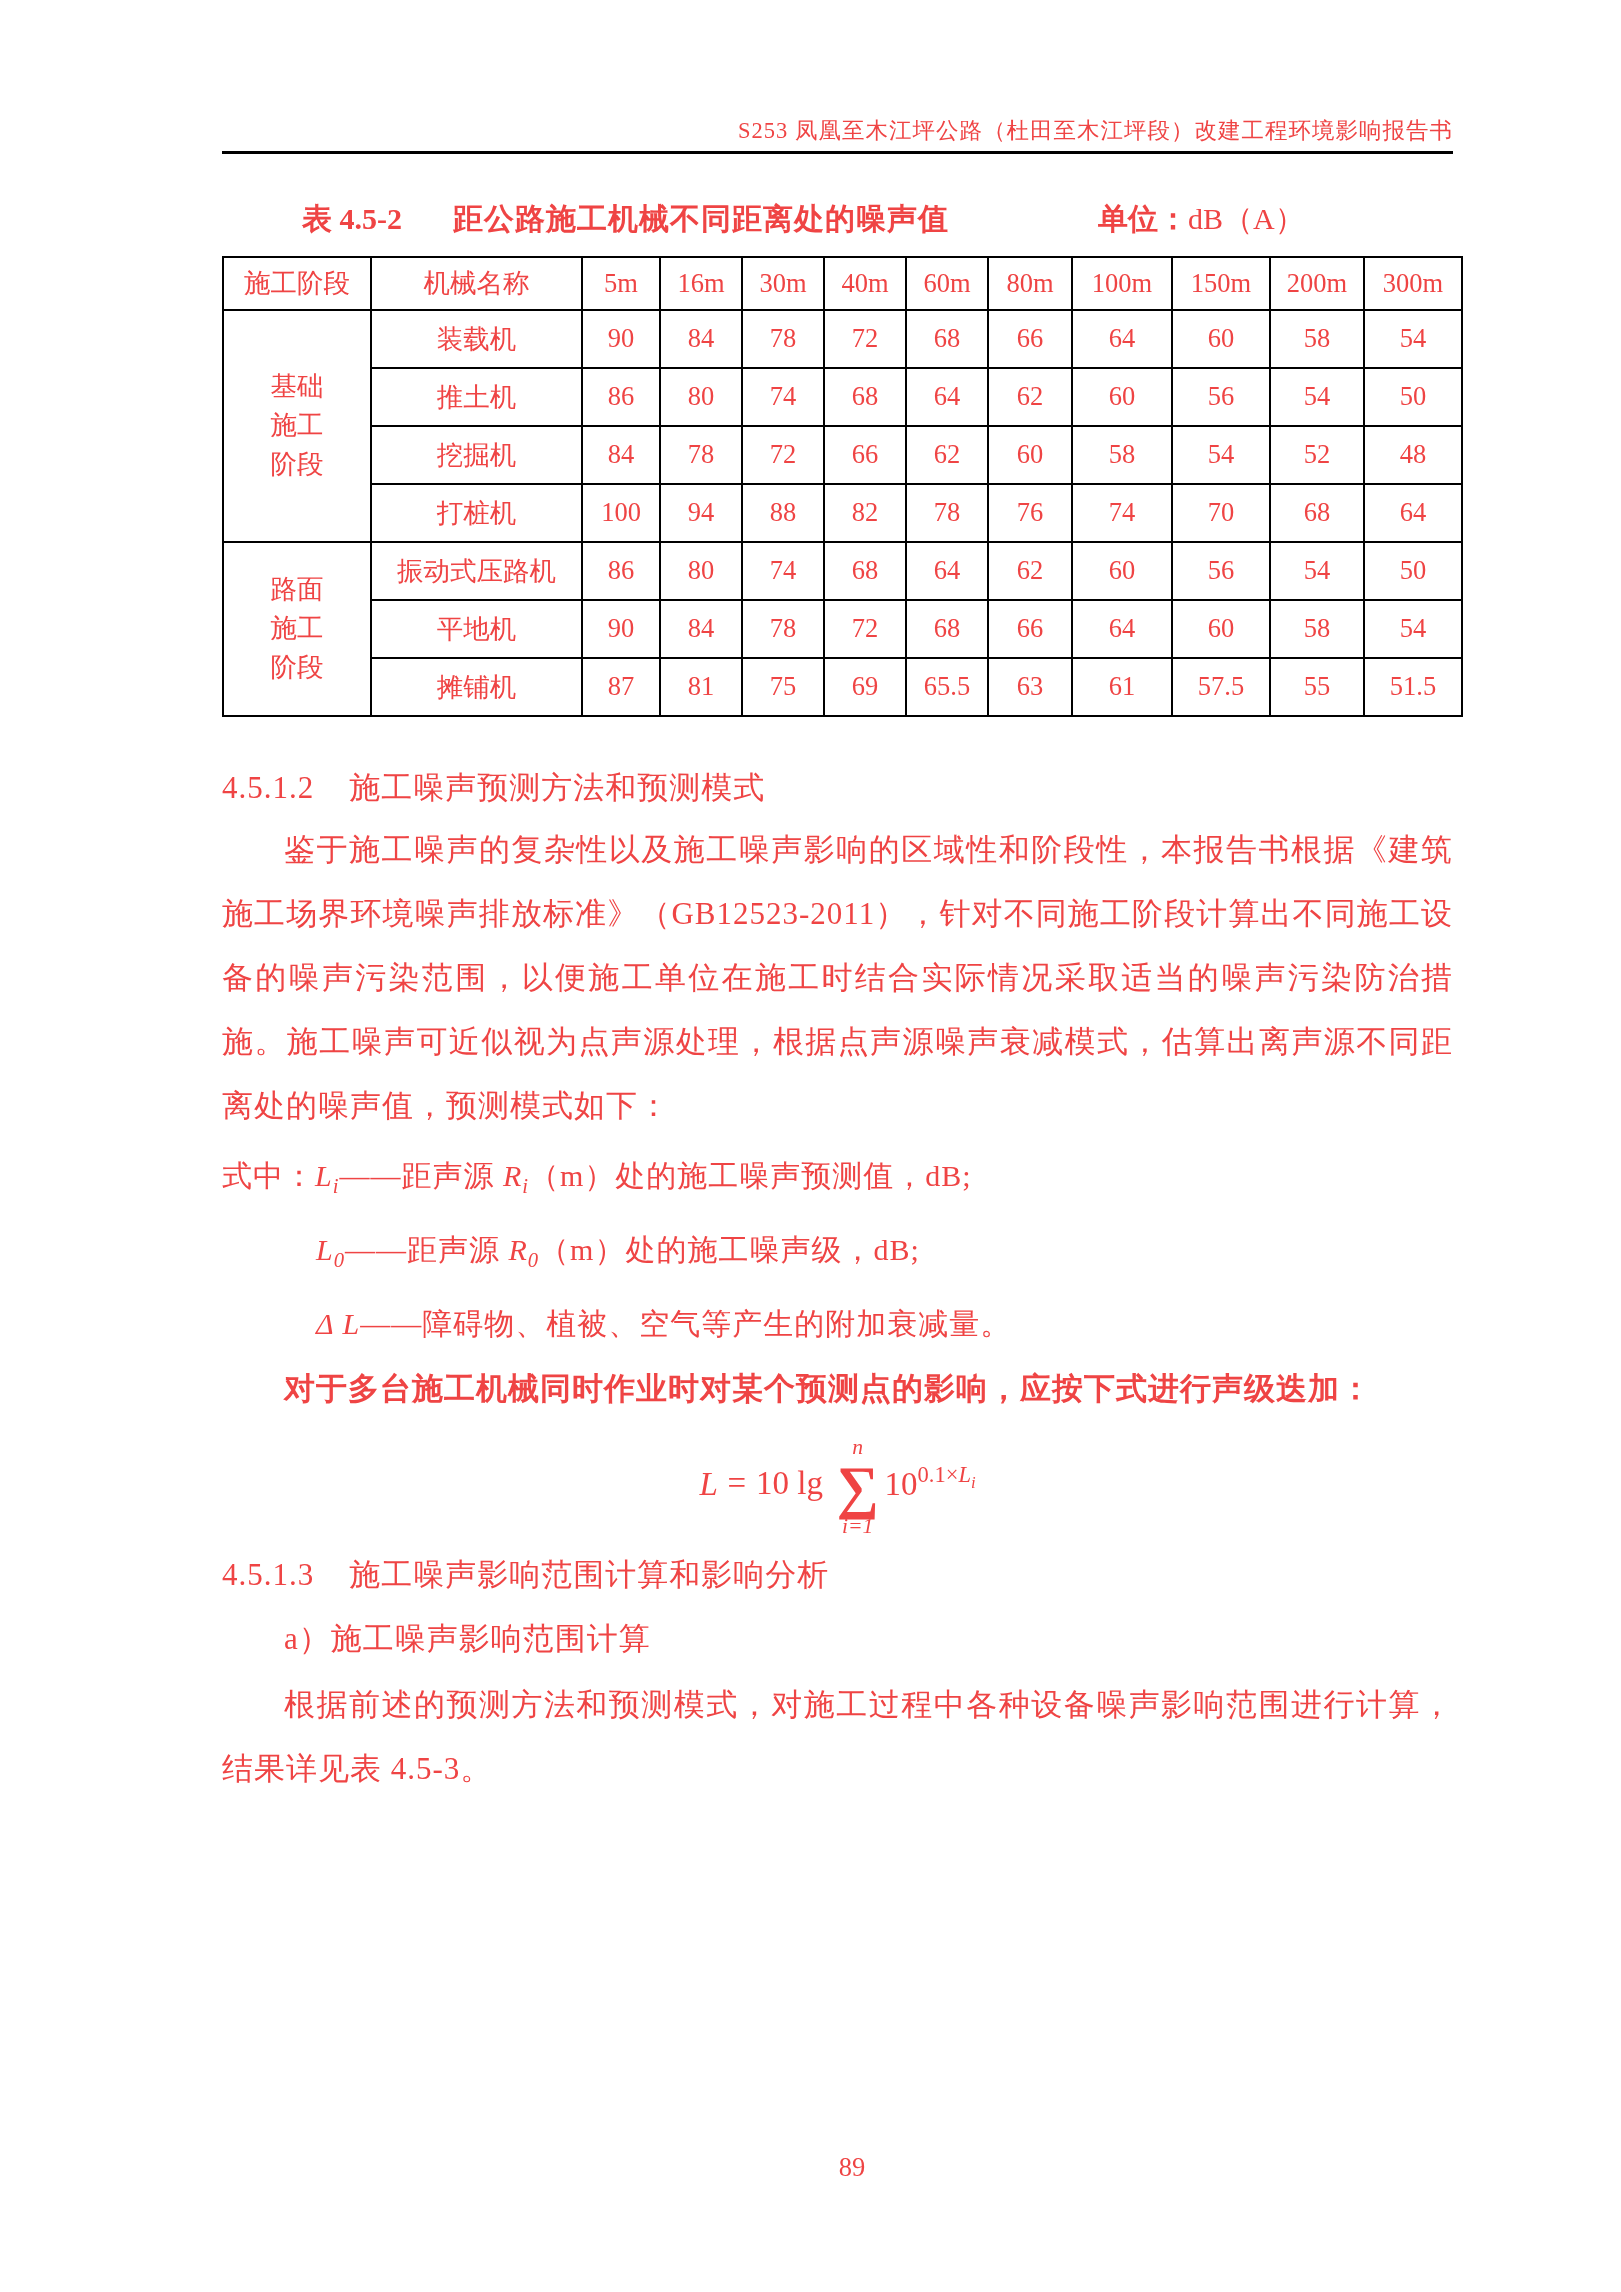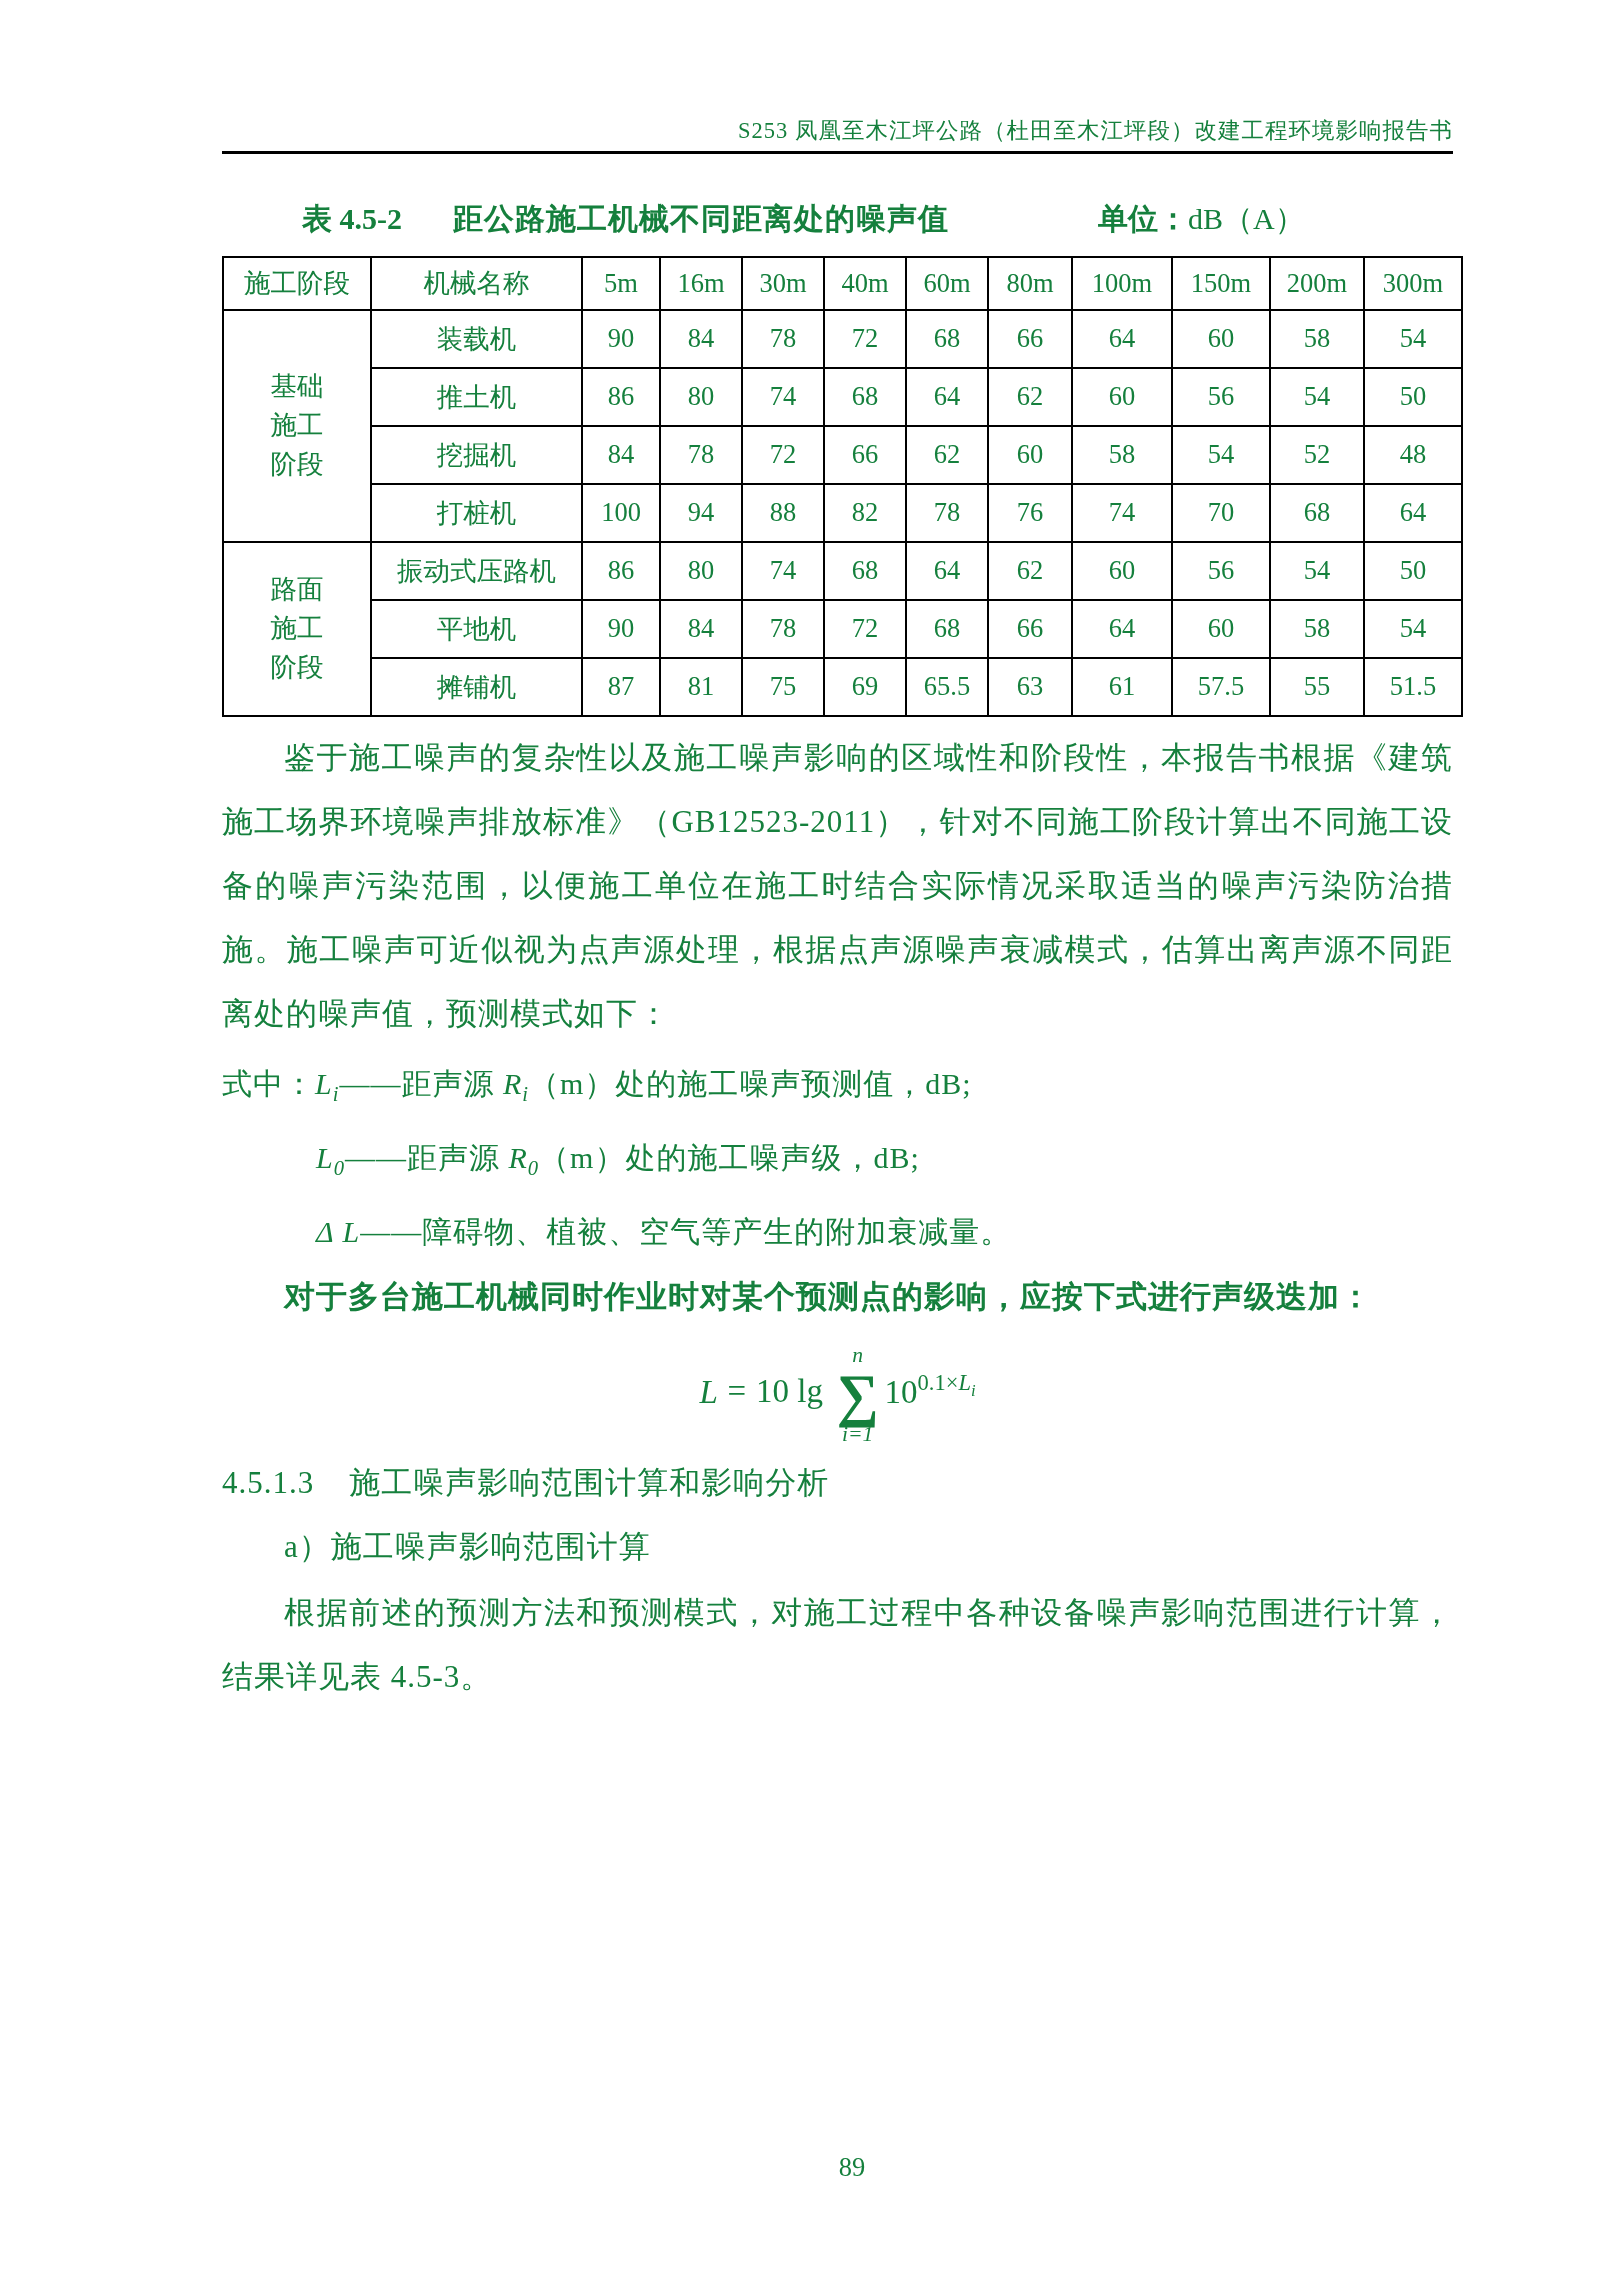--- a/index.html
+++ b/index.html
@@ -2,21 +2,21 @@
 <html><head>
 <meta charset="utf-8">
 <style>
   html, body { margin: 0; padding: 0; background: #e8e8e8; }
   .page {
     position: relative;
     width: 1621px;
     height: 2293px;
     background: #ffffff;
     font-family: "Liberation Serif", "DejaVu Serif", serif;
-    color: #15803d;
+    color: #ef4444;
     overflow: hidden;
   }
   .content {
     position: absolute;
     left: 222px;
     top: 0;
     width: 1231px;
   }
   
   .doc-header {
@@ -275,20 +275,23 @@
           <td>65.5</td>
           <td>63</td>
           <td>61</td>
           <td>57.5</td>
           <td>55</td>
           <td>51.5</td>
         </tr>
       </tbody>
     </table>
 
+    <div class="section-heading">
+      <span class="sec-num">4.5.1.2</span><span>施工噪声预测方法和预测模式</span>
+    </div>
 
     <div class="para p1">鉴于施工噪声的复杂性以及施工噪声影响的区域性和阶段性，本报告书根据《建筑施工场界环境噪声排放标准》（GB12523-2011），针对不同施工阶段计算出不同施工设备的噪声污染范围，以便施工单位在施工时结合实际情况采取适当的噪声污染防治措施。施工噪声可近似视为点声源处理，根据点声源噪声衰减模式，估算出离声源不同距离处的噪声值，预测模式如下：</div>
 
 
     <div class="where">
       <div class="w-line">
         <span>式中：</span><i>L</i><sub>i</sub><span>——</span><span>距声源 </span><i>R</i><sub>i</sub><span>（m）处的施工噪声预测值，dB;</span>
       </div>
       <div class="w-line cont">
         <i>L</i><sub>0</sub><span>——</span><span>距声源 </span><i>R</i><sub>0</sub><span>（m）处的施工噪声级，dB;</span>

